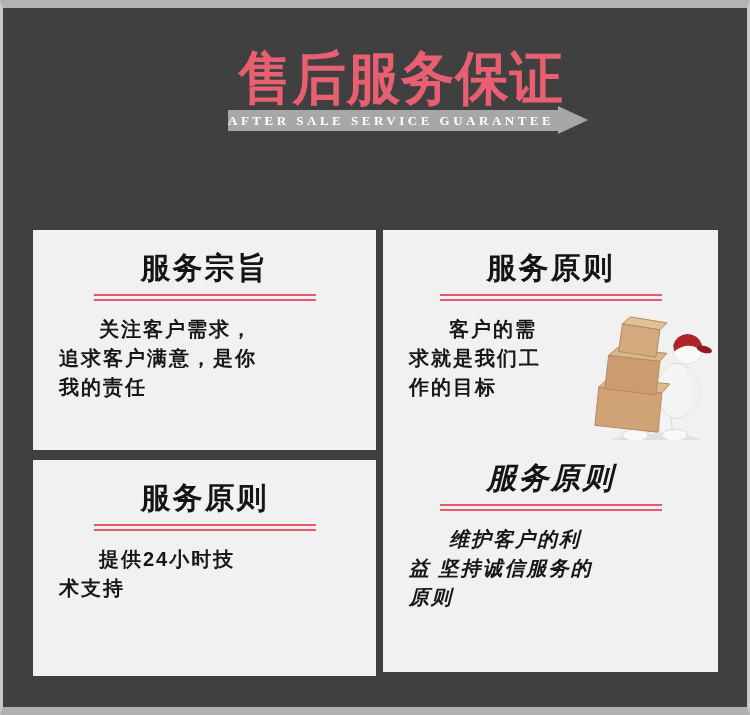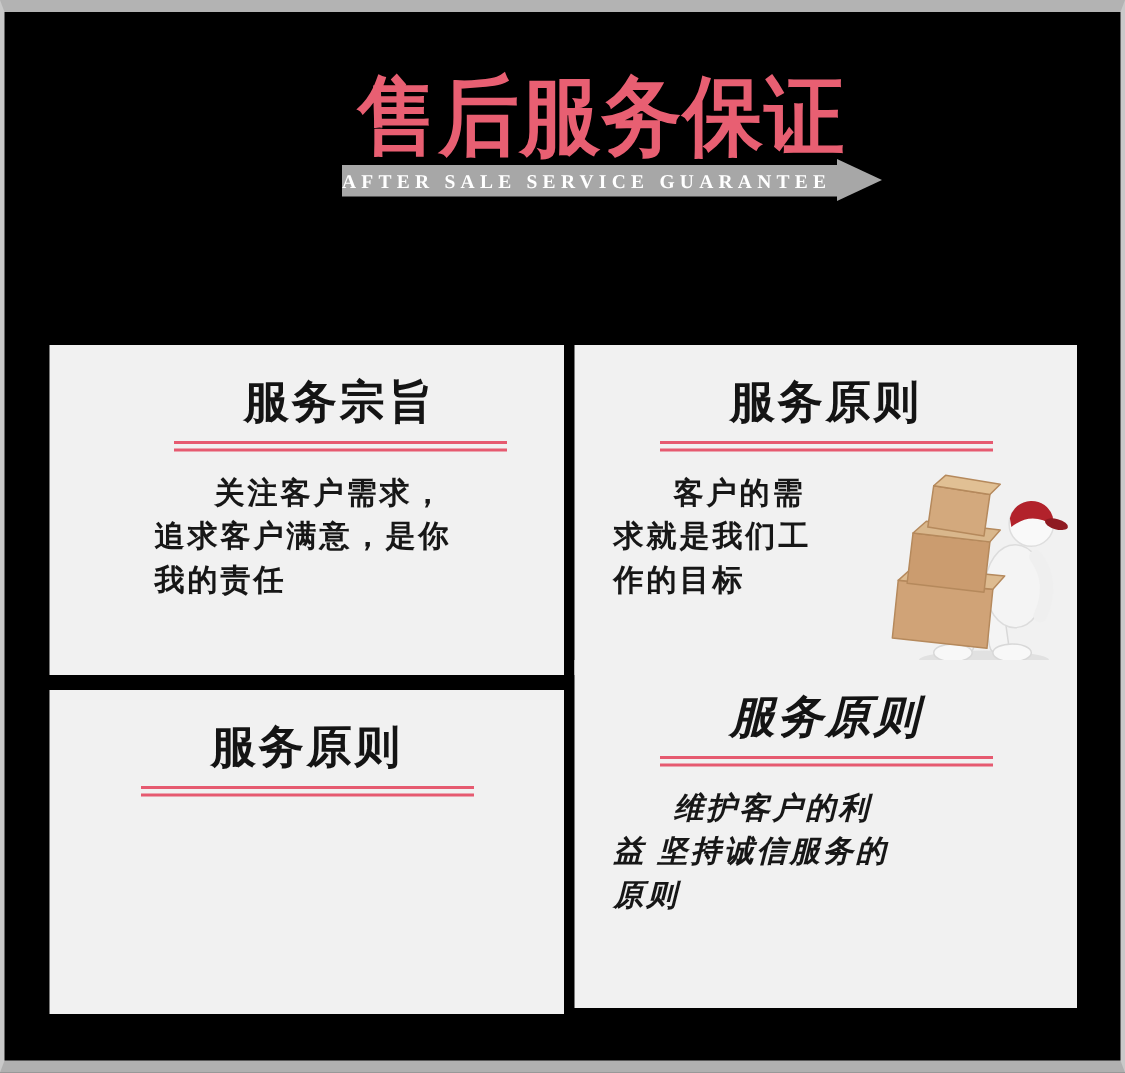--- a/index.html
+++ b/index.html
@@ -5,21 +5,21 @@
   html, body { margin: 0; padding: 0; background: #ffffff; }
   body {
     width: 750px; height: 715px;
     font-family: "Liberation Sans", "DejaVu Sans", sans-serif;
     overflow: hidden;
   }
   .page {
     position: relative;
     width: 750px; height: 715px;
     box-sizing: border-box;
-    background: #000000;
+    background: #404040;
     border-top: 8px solid #b3b3b3;
     border-bottom: 8px solid #b0b0b0;
     border-left: 3px solid #c9c9c9;
     border-right: 3px solid #c9c9c9;
   }
   
   .header-title {
     position: absolute;
     top: 36px; left: 0; right: 0;
     text-align: center;
@@ -54,21 +54,21 @@
     border-top: 14.5px solid transparent;
     border-bottom: 14.5px solid transparent;
     border-left: 30px solid #a7a7a7;
   }
   
   .svc-box {
     position: absolute;
     background: #f1f1f1;
     box-sizing: border-box;
   }
-  .box-1 { left: 30px;  top: 222px; width: 343px; height: 220px; padding-left: 44px; }
+  .box-1 { left: 30px;  top: 222px; width: 343px; height: 220px; }
   .box-2 { left: 380px; top: 222px; width: 335px; height: 220px; }
   .box-3 { left: 30px;  top: 452px; width: 343px; height: 216px; }
   .box-4 { left: 380px; top: 432px; width: 335px; height: 232px; font-style: italic; }
   .svc-title {
     margin: 18px 0 0 0;
     text-align: center;
     font-size: 30px;
     font-weight: 900;
     letter-spacing: 2px;
     color: #141414;
@@ -155,20 +155,22 @@
           <polygon points="28,14 66,20 62,48 24,42" fill="#d3a97d"></polygon>
           <polygon points="28,14 66,20 73,13 36,7" fill="#e1c094"></polygon>
         </g>
       </svg>
     </div>
   </div>
 
   <div class="svc-box box-3">
     <h3 class="svc-title">服务原则</h3>
     <div class="svc-underline"></div>
+    <div class="svc-body">提供24小时技
+术支持</div>
   </div>
 
   <div class="svc-box box-4">
     <h3 class="svc-title">服务原则</h3>
     <div class="svc-underline"></div>
     <div class="svc-body">维护客户的利
 益 坚持诚信服务的
 原则</div>
   </div>
 

